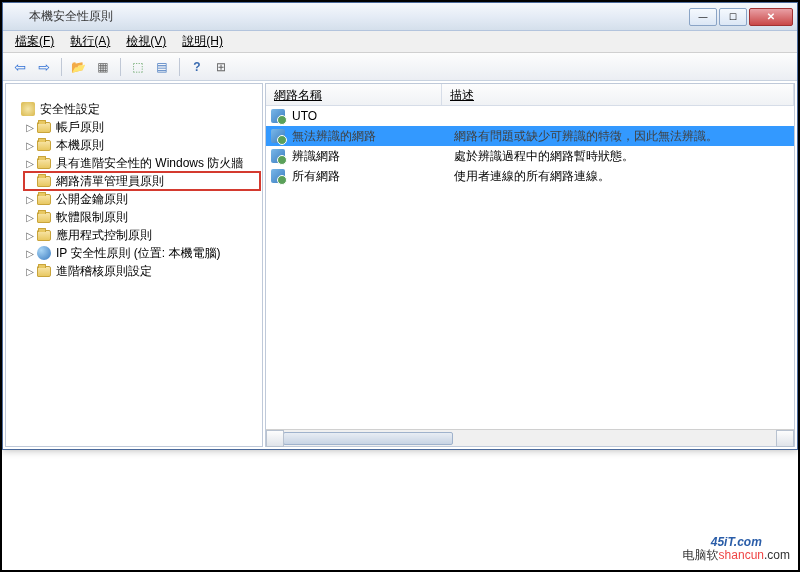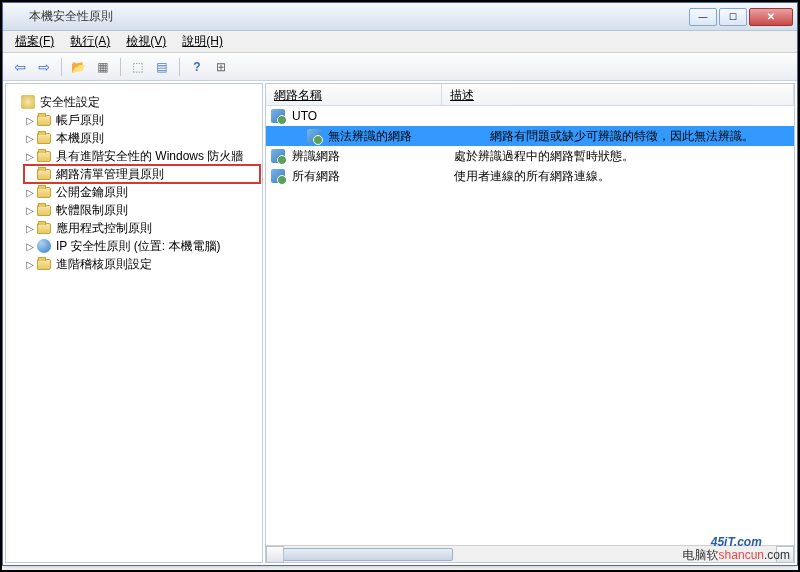--- a/index.html
+++ b/index.html
@@ -1,18 +1,18 @@
 <!DOCTYPE html>
 <html><head>
   <meta charset="utf-8">
   <style>
     * { box-sizing: border-box; margin: 0; padding: 0; font-family: "Microsoft JhengHei", "Segoe UI", Tahoma, sans-serif; font-size: 12px; }
     body { width: 800px; height: 572px; background: #fff; position: relative; overflow: hidden; border: 2px solid #000; }
     
-    .window { width: 796px; height: 564px; background: #fff; border: 1px solid #4b6a9b; box-shadow: 0 0 8px rgba(0,0,0,0.3); }
+    .window { width: 796px; height: 448px; background: #fff; border: 1px solid #4b6a9b; box-shadow: 0 0 8px rgba(0,0,0,0.3); }
     
     .titlebar { height: 28px; background: linear-gradient(to bottom, #f5f8fb, #e5ecf6, #d4dfeb); display: flex; align-items: center; padding: 0 4px; border-bottom: 1px solid #b3c4dd; }
     .title-icon { width: 16px; height: 16px; margin-right: 6px; display: inline-block; }
     .title-text { flex: 1; color: #333; }
     .win-controls { display: flex; gap: 0; }
     .win-btn { width: 28px; height: 18px; border: 1px solid #8aa4c6; background: linear-gradient(to bottom, #f5f9fd, #dce7f5); border-radius: 2px; margin-left: 2px; display: flex; align-items: center; justify-content: center; cursor: pointer; font-size: 10px; }
     .win-close { background: linear-gradient(to bottom, #e9a0a5, #c94847); border-color: #a03232; color: #fff; width: 44px; }
     .win-close::before { content: "✕"; font-weight: bold; }
     .win-min::before { content: "—"; font-size: 9px; }
     .win-max::before { content: "☐"; font-size: 9px; }
@@ -28,41 +28,41 @@
     .arrow-right { color: #2b6cd3; font-size: 14px; }
     .folder-up { color: #e8b74c; }
     .props-icon { color: #666; }
     .export-icon { color: #5a9e5a; }
     .refresh-icon { color: #4a7bc0; }
     .help-ico { color: #3a6bb0; font-weight: bold; }
     .list-ico { color: #666; }
     
     .content { display: flex; height: calc(100% - 78px); }
     
-    .tree-pane { width: 258px; border: 1px solid #bfc9d9; margin: 2px; background: #fff; overflow: auto; padding: 9px 2px; }
+    .tree-pane { width: 258px; border: 1px solid #bfc9d9; margin: 2px; background: #fff; overflow: auto; padding: 16px 2px; }
     .tree-node { display: flex; align-items: center; height: 18px; cursor: pointer; white-space: nowrap; }
     .tree-toggle { width: 12px; text-align: center; color: #666; font-size: 10px; }
     .tree-icon { width: 16px; height: 16px; margin-right: 4px; display: inline-flex; align-items: center; justify-content: center; }
     .tree-children { padding-left: 16px; }
     .tree-selected { outline: 2px solid #d43a2f; outline-offset: -1px; }
     
     .folder-icon { width: 14px; height: 11px; background: linear-gradient(to bottom, #f8e5a8, #e8c862); border: 1px solid #c9a43a; border-radius: 1px 2px 2px 1px; position: relative; }
     .folder-icon::before { content: ""; position: absolute; top: -3px; left: 0; width: 6px; height: 3px; background: #e8c862; border: 1px solid #c9a43a; border-bottom: none; border-radius: 1px 1px 0 0; }
     .sec-icon { width: 14px; height: 14px; background: radial-gradient(circle, #f5e6a8, #d9b84c); border-radius: 2px; }
     .ip-icon { width: 14px; height: 14px; background: radial-gradient(circle at 30% 30%, #a8d5f5, #3a7bc0); border-radius: 50%; }
     
     .list-pane { flex: 1; border: 1px solid #bfc9d9; margin: 2px 2px 2px 0; background: #fff; display: flex; flex-direction: column; }
     .list-header { display: flex; height: 22px; background: linear-gradient(to bottom, #fdfdfd, #f0f2f5); border-bottom: 1px solid #d6dde8; }
     .col-h { padding: 3px 8px; border-right: 1px solid #d6dde8; cursor: pointer; text-decoration: underline; }
     .col-name { width: 176px; }
     .col-desc { flex: 1; }
     
     .list-body { flex: 1; overflow: auto; }
     .list-row { display: flex; height: 20px; align-items: center; cursor: pointer; }
-    .list-row.selected { background: #3399ff; color: #000000; padding-left: 36px; }
+    .list-row.selected { background: #3399ff; color: #404040; }
     .row-icon { width: 16px; height: 16px; margin: 0 4px; display: inline-flex; align-items: center; justify-content: center; }
     .net-icon { width: 14px; height: 14px; background: linear-gradient(135deg, #7ab8e8, #3a7bc0); border-radius: 2px; position: relative; }
     .net-icon::after { content: ""; position: absolute; bottom: -2px; right: -2px; width: 8px; height: 8px; background: #5aa05a; border-radius: 50%; border: 1px solid #fff; }
     .cell-name { width: 156px; padding-left: 2px; white-space: nowrap; overflow: hidden; }
     .cell-desc { flex: 1; padding-left: 8px; white-space: nowrap; overflow: hidden; }
     
     .scroll-h { height: 17px; background: #f0f0f0; border-top: 1px solid #d0d0d0; display: flex; align-items: center; padding: 0 17px; position: relative; }
     .scroll-h::before, .scroll-h::after { content: ""; position: absolute; width: 16px; height: 15px; background: linear-gradient(to bottom, #fdfdfd, #e0e4ea); border: 1px solid #b8c2d0; top: 0; }
     .scroll-h::before { left: 0; }
     .scroll-h::after { right: 0; }

